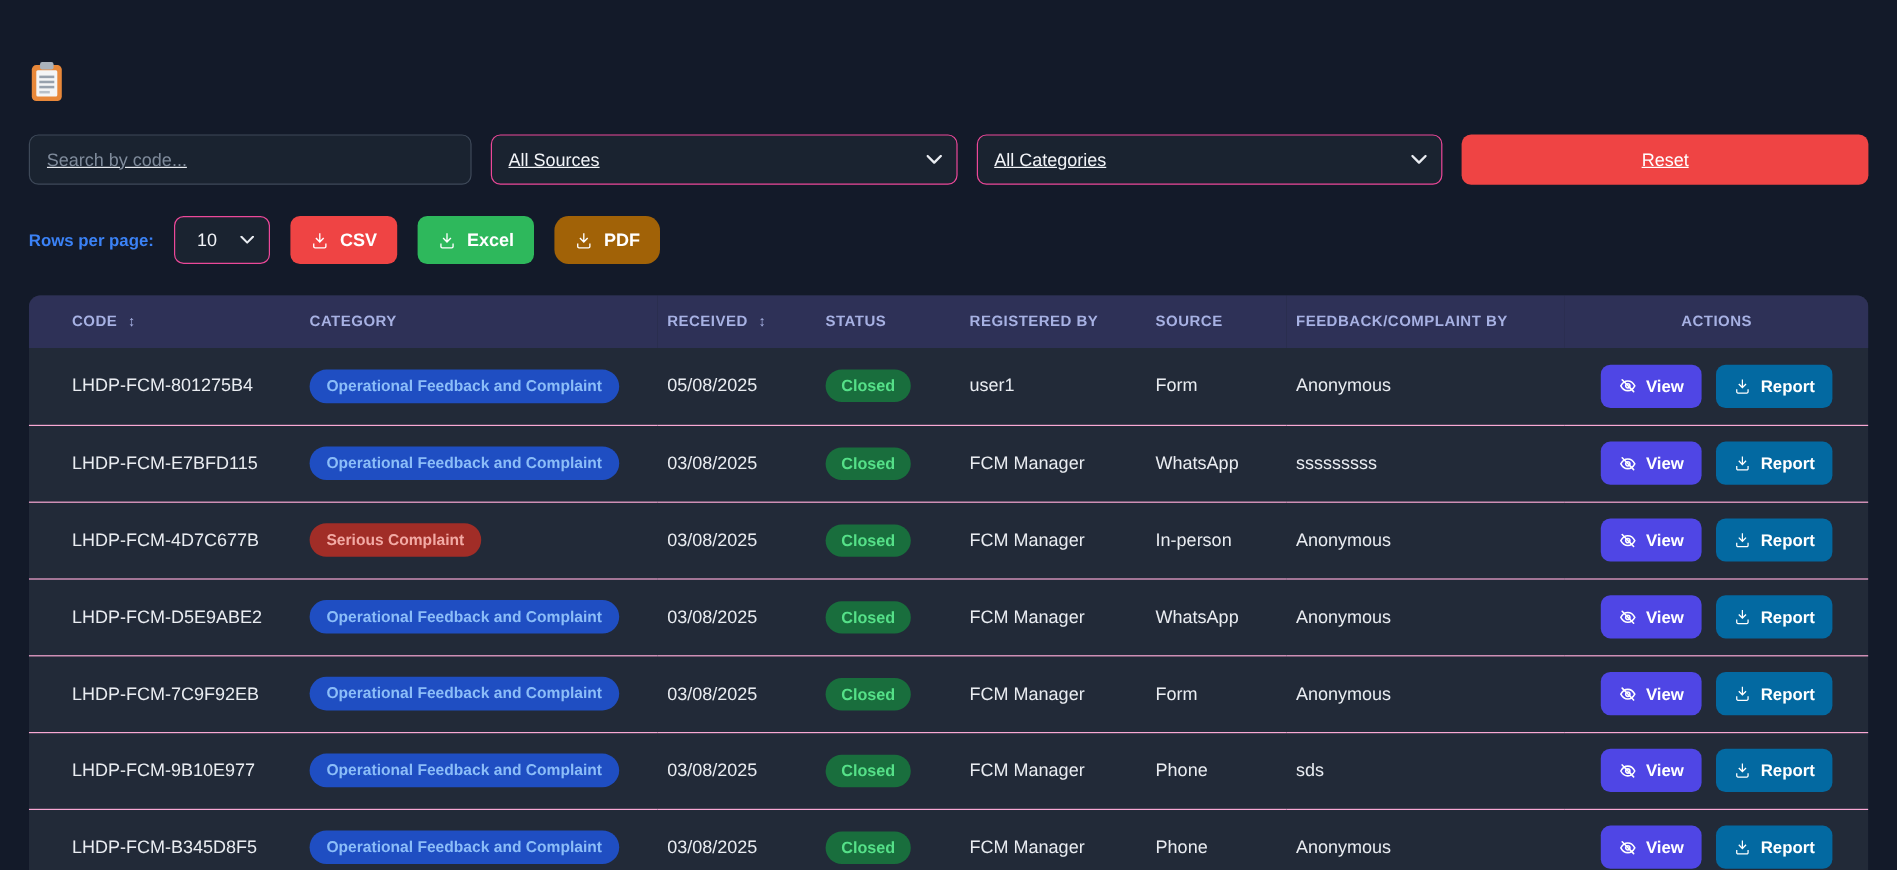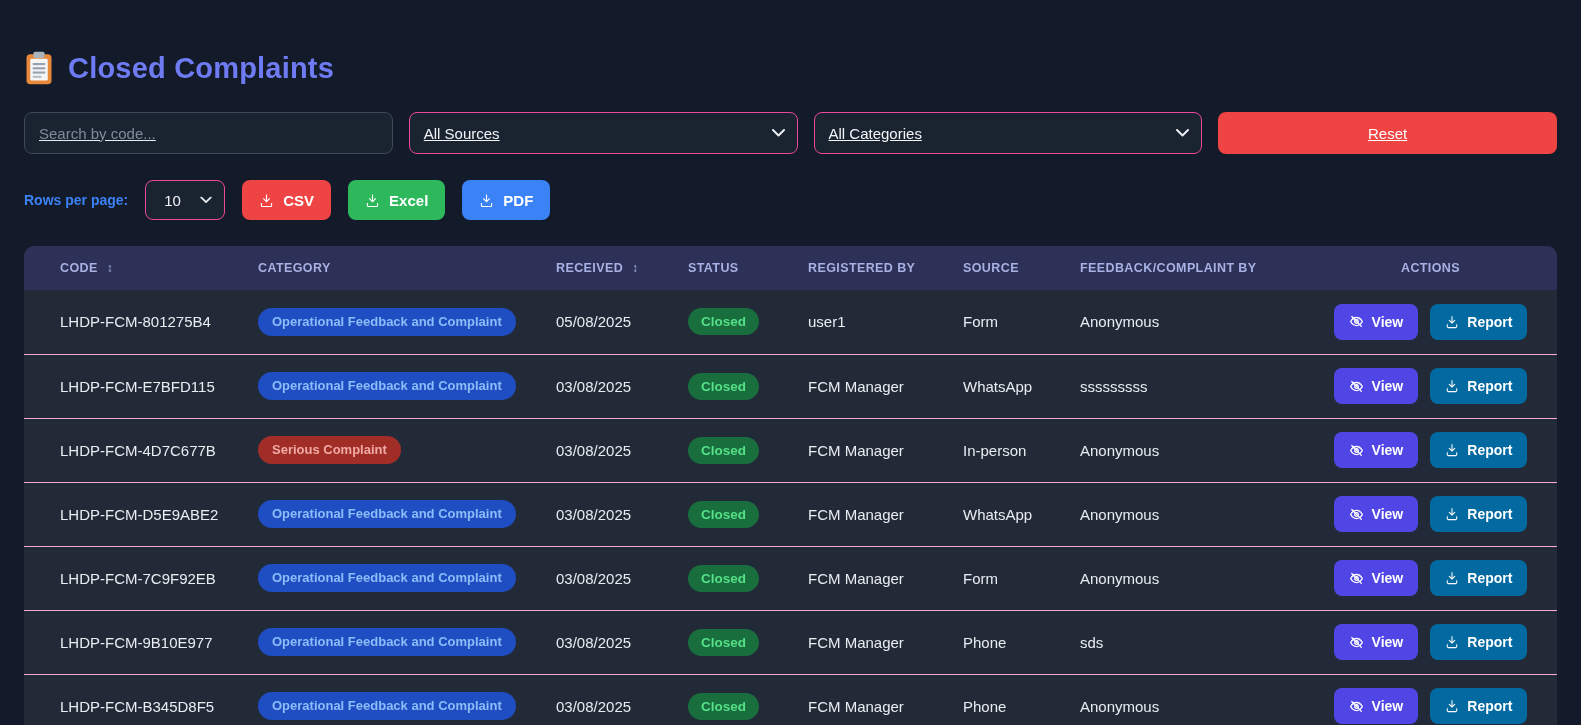--- a/index.html
+++ b/index.html
@@ -92,21 +92,20 @@
       <svg width="30" height="36" viewBox="0 0 24 28">
         <rect x="2" y="3" width="20" height="24" rx="3" fill="#e8883a"></rect>
         <rect x="5" y="6.5" width="14" height="17.5" rx="1" fill="#f4f5f6"></rect>
         <rect x="7.5" y="1" width="9" height="5" rx="1.4" fill="#aab2bb"></rect>
         <rect x="7" y="10" width="10" height="1.7" fill="#97a1ad"></rect>
         <rect x="7" y="13.4" width="10" height="1.7" fill="#97a1ad"></rect>
         <rect x="7" y="16.8" width="10" height="1.7" fill="#97a1ad"></rect>
         <rect x="7" y="20.2" width="7" height="1.7" fill="#b9c0c8"></rect>
       </svg>
     </span>
-    <h1>Closed Complaints</h1>
   </div>
 
   <div class="filters">
     <input class="text-input" type="text" placeholder="Search by code..." style="">
     <div class="select">
       <span>All Sources</span>
       <span class="chev">
         <svg width="13" height="8" viewBox="0 0 13 8" fill="none">
             <path d="M1 1l5.5 5.5L12 1" stroke="#e9ecf1" stroke-width="2" stroke-linecap="round" stroke-linejoin="round"></path>
           </svg>
@@ -144,21 +143,21 @@
     </button>
     <button class="export-btn" style="background: rgb(46, 184, 92);">
       <span class="icon">
         <svg width="15" height="15" viewBox="0 0 16 16" fill="#fff">
             <path d="M7.4 1.5h1.2v6.2l2.4-2.4.9.9L8 10.1 4.1 6.2l.9-.9 2.4 2.4z"></path>
             <path d="M2 10.6h1.2v2.6c0 .3.3.6.6.6h8.4c.3 0 .6-.3.6-.6v-2.6H14v2.6c0 1-.8 1.8-1.8 1.8H3.8c-1 0-1.8-.8-1.8-1.8z"></path>
           </svg>
       </span>
       <span>Excel</span>
     </button>
-    <button class="export-btn" style="background: #3b82f6;">
+    <button class="export-btn" style="background: #a16207; border-radius: 12px;">
       <span class="icon">
         <svg width="15" height="15" viewBox="0 0 16 16" fill="#fff">
             <path d="M7.4 1.5h1.2v6.2l2.4-2.4.9.9L8 10.1 4.1 6.2l.9-.9 2.4 2.4z"></path>
             <path d="M2 10.6h1.2v2.6c0 .3.3.6.6.6h8.4c.3 0 .6-.3.6-.6v-2.6H14v2.6c0 1-.8 1.8-1.8 1.8H3.8c-1 0-1.8-.8-1.8-1.8z"></path>
           </svg>
       </span>
       <span>PDF</span>
     </button>
   </div>
 

